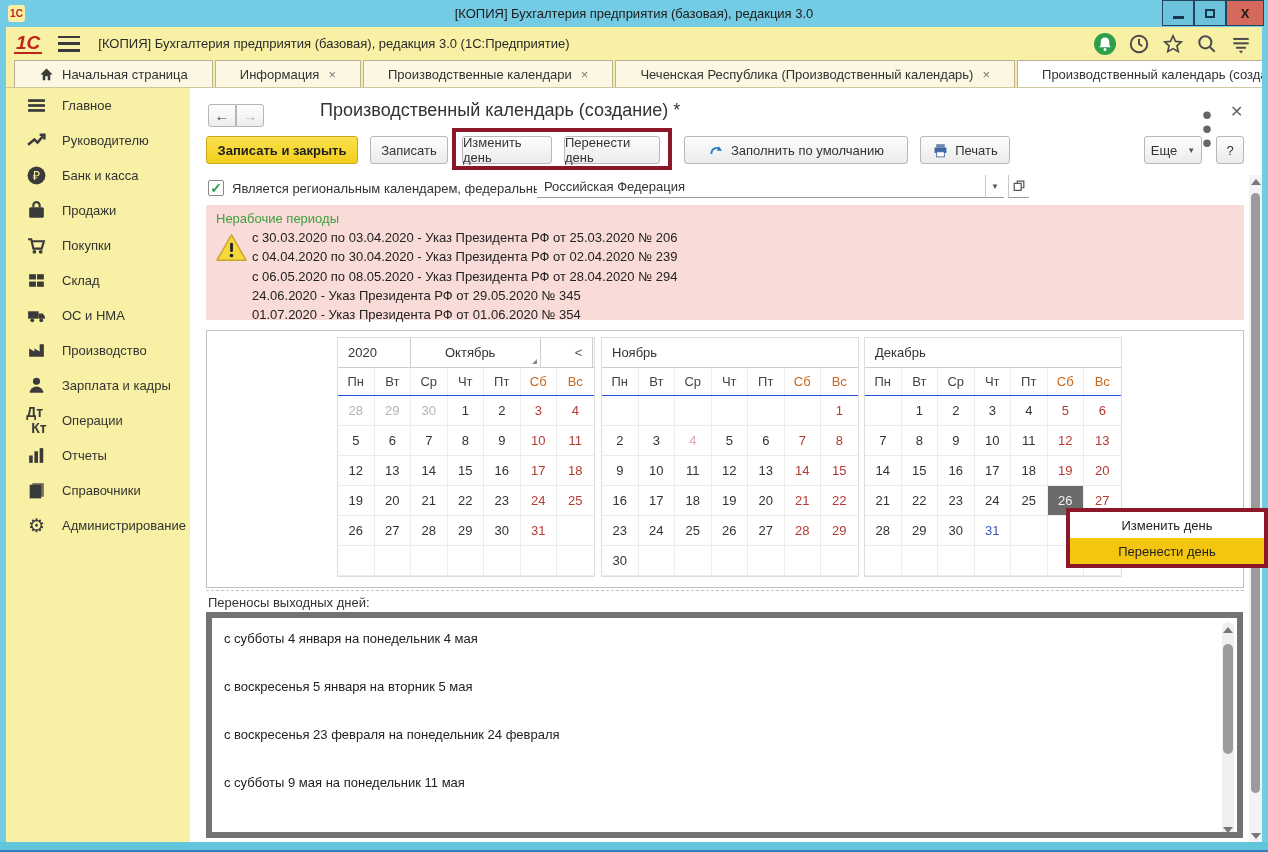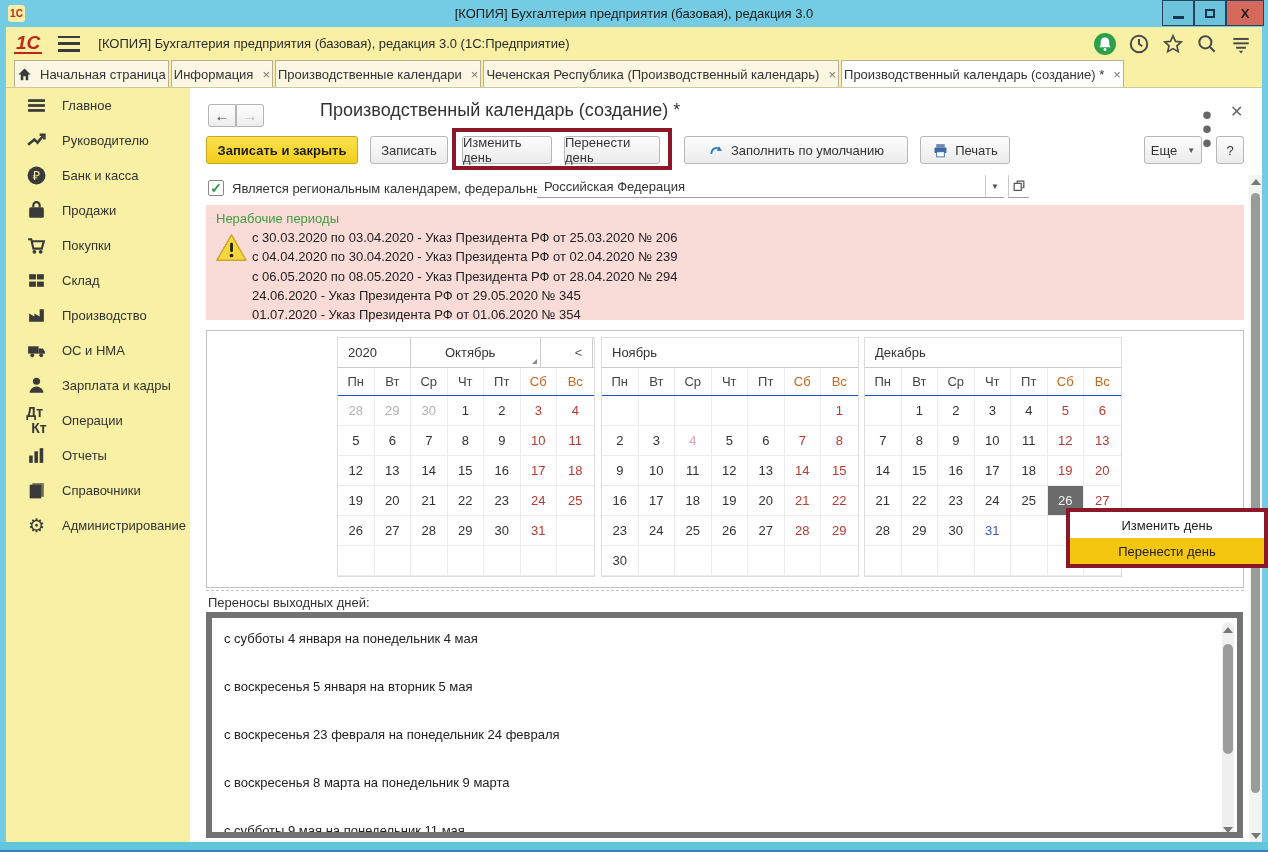--- a/index.html
+++ b/index.html
@@ -37,21 +37,21 @@
     border-bottom:2px solid #c0241c;line-height:19px;padding:0 2px;}
   .hamburger{margin-left:16px;width:22px;height:16px;display:flex;flex-direction:column;justify-content:space-between;cursor:pointer;}
   .hamburger span{display:block;height:2.5px;background:#3a3a3a;}
   .app-title{margin-left:18px;color:#2a2a2a;}
   .tb-icons{position:absolute;right:10px;display:flex;align-items:center;gap:12px;}
   .tb-icon{width:22px;height:22px;cursor:pointer;}
   .tb-icon svg{width:100%;height:100%;}
   
   .tab-bar{position:absolute;left:6px;top:60px;width:1256px;height:28px;background:var(--toolbar-bg);
     display:flex;align-items:flex-end;border-bottom:1px solid #cfc7a0;}
-  .tab{height:27px;display:flex;align-items:center;padding:0 2px;background:#fbf7e2;
+  .tab{height:27px;display:flex;align-items:center;padding:0 24px;background:#fbf7e2;
     border:1px solid #b9b097;border-bottom:none;margin-right:2px;cursor:pointer;white-space:nowrap;}
   .tab:first-child{margin-left:8px;}
   .tab.active{background:#fff;}
   .tab .home-ic{width:15px;height:14px;margin-right:8px;}
   .tab .x{margin-left:9px;color:#777;font-size:13px;line-height:1;cursor:pointer;}
   
   .sidebar{position:absolute;left:6px;top:88px;width:184px;height:755px;background:var(--toolbar-bg);}
   .side-item{display:flex;align-items:center;height:35px;padding-left:20px;cursor:pointer;}
   .side-ic{width:21px;height:21px;margin-right:15px;display:flex;align-items:center;justify-content:center;}
   .side-ic svg{width:100%;height:100%;}
@@ -276,35 +276,35 @@
             <rect x="10.5" y="4" width="6.5" height="5" fill="#3a3a3a"></rect>
             <rect x="3" y="11" width="6.5" height="5" fill="#3a3a3a"></rect>
             <rect x="10.5" y="11" width="6.5" height="5" fill="#3a3a3a"></rect>
           </svg>
         </span>
         <span>Склад</span>
       </div>
       <div class="side-item">
         <span class="side-ic">
           <svg viewBox="0 0 20 20">
-            <path d="M3 16V8l5 3V8l5 3V4h4v12z" fill="#3a3a3a"></path>
-          </svg>
-        </span>
-        <span>Производство</span>
-      </div>
-      <div class="side-item">
-        <span class="side-ic">
-          <svg viewBox="0 0 20 20">
             <rect x="2" y="6" width="10" height="7" fill="#3a3a3a"></rect>
             <path d="M12 8h4l2 3v2h-6z" fill="#3a3a3a"></path>
             <circle cx="6" cy="14.6" r="1.8" fill="#3a3a3a"></circle>
             <circle cx="14.5" cy="14.6" r="1.8" fill="#3a3a3a"></circle>
           </svg>
         </span>
         <span>ОС и НМА</span>
+      </div>
+      <div class="side-item">
+        <span class="side-ic">
+          <svg viewBox="0 0 20 20">
+            <path d="M3 16V8l5 3V8l5 3V4h4v12z" fill="#3a3a3a"></path>
+          </svg>
+        </span>
+        <span>Производство</span>
       </div>
       <div class="side-item">
         <span class="side-ic">
           <svg viewBox="0 0 20 20">
             <circle cx="10" cy="6" r="3.4" fill="#3a3a3a"></circle>
             <path d="M3.5 17a6.5 6 0 0113 0z" fill="#3a3a3a"></path>
           </svg>
         </span>
         <span>Зарплата и кадры</span>
       </div>
@@ -598,21 +598,20 @@
         </div>
       </div>
 
     <div class="splitter"></div>
     <div class="tr-label">Переносы выходных дней:</div>
     <div class="tr-panel">
       <div id="transfer-rows">
           <div class="tr-row">с субботы 4 января на понедельник 4 мая</div>
           <div class="tr-row">с воскресенья 5 января на вторник 5 мая</div>
           <div class="tr-row">с воскресенья 23 февраля на понедельник 24 февраля</div>
-          <div class="tr-row">с воскресенья 8 марта на понедельник 9 марта</div>
           <div class="tr-row">с субботы 9 мая на понедельник 11 мая</div>
         </div>
       <div class="tr-sb">
         <div class="sb-arrow arr-up" style="left:1px;top:5px;"></div>
         <div class="sb-thumb" style="left:1px;top:22px;width:10px;height:110px;"></div>
         <div class="sb-arrow arr-down" style="left:1px;bottom:5px;"></div>
       </div>
     </div>
 
     <div class="sb main-sb">

